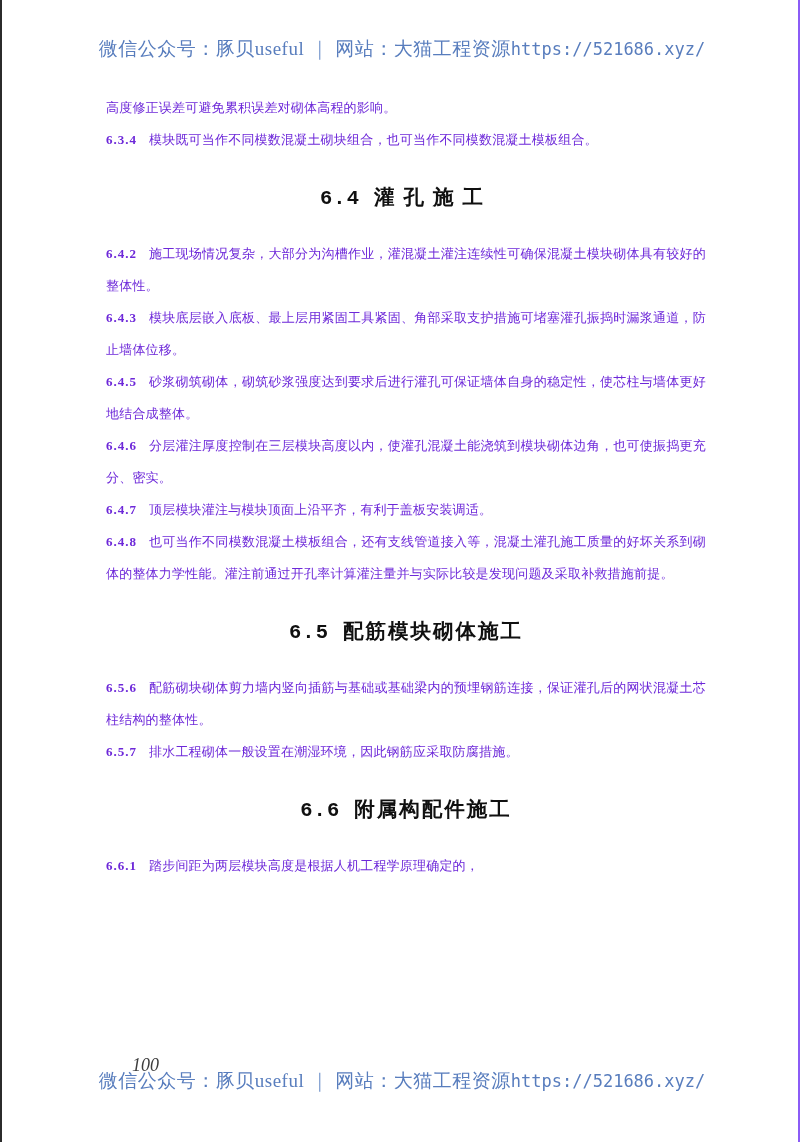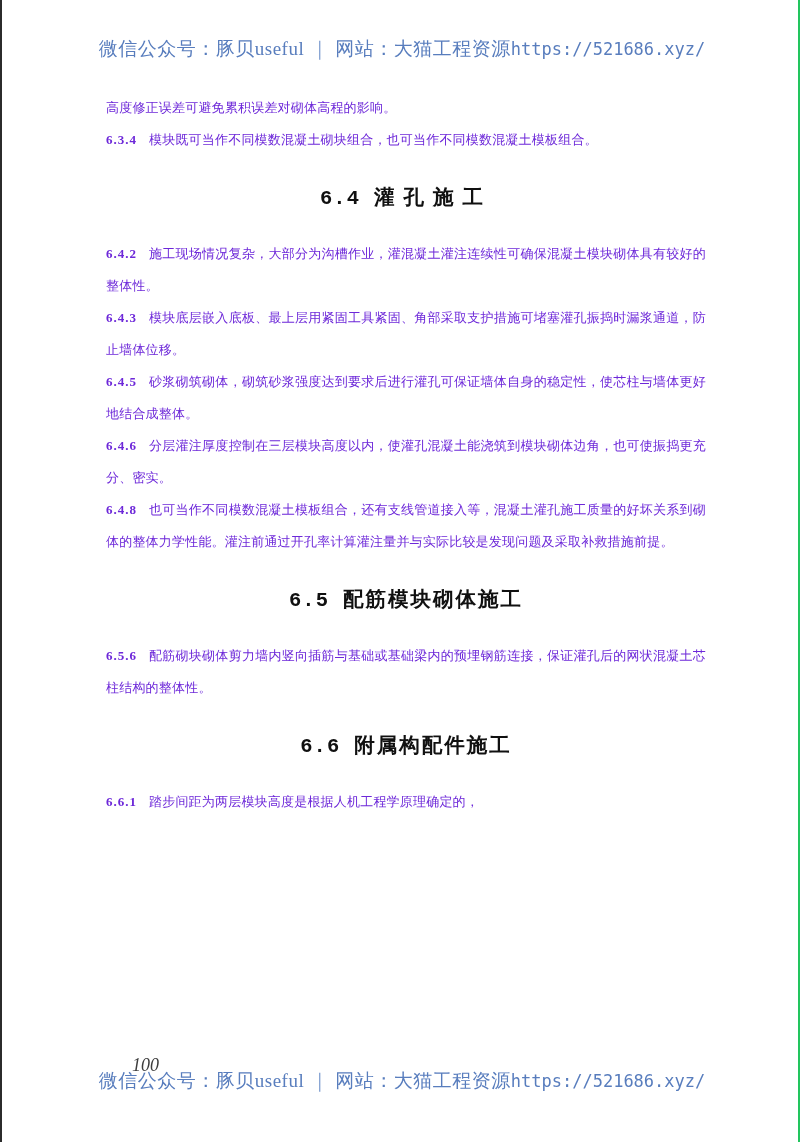--- a/index.html
+++ b/index.html
@@ -6,21 +6,21 @@
     margin: 0;
     padding: 0;
     background: #ffffff;
   }
   .page {
     position: relative;
     width: 800px;
     height: 1142px;
     background: #ffffff;
     border-left: 2px solid #2b2b2b;
-    border-right: 2px solid #22c55e;
+    border-right: 2px solid #8b5cf6;
     box-sizing: border-box;
     overflow: hidden;
     font-family: "Liberation Serif", "DejaVu Serif", serif;
   }
 
   
   .watermark {
     position: absolute;
     left: 0;
     width: 800px;
@@ -127,29 +127,31 @@
 
 
     <p class="para"><span class="num">6.4.2</span><span>施工现场情况复杂，大部分为沟槽作业，灌混凝土灌注连续性可确保混凝土模块砌体具有较好的整体性。</span></p>
 
     <p class="para"><span class="num">6.4.3</span><span>模块底层嵌入底板、最上层用紧固工具紧固、角部采取支护措施可堵塞灌孔振捣时漏浆通道，防止墙体位移。</span></p>
 
     <p class="para"><span class="num">6.4.5</span><span>砂浆砌筑砌体，砌筑砂浆强度达到要求后进行灌孔可保证墙体自身的稳定性，使芯柱与墙体更好地结合成整体。</span></p>
 
     <p class="para"><span class="num">6.4.6</span><span>分层灌注厚度控制在三层模块高度以内，使灌孔混凝土能浇筑到模块砌体边角，也可使振捣更充分、密实。</span></p>
 
+    <p class="para"><span class="num">6.4.7</span><span>顶层模块灌注与模块顶面上沿平齐，有利于盖板安装调适。</span></p>
 
     <p class="para"><span class="num">6.4.8</span><span>也可当作不同模数混凝土模板组合，还有支线管道接入等，混凝土灌孔施工质量的好坏关系到砌体的整体力学性能。灌注前通过开孔率计算灌注量并与实际比较是发现问题及采取补救措施前提。</span></p>
 
     <div class="sp-sec-before"></div>
     <h2 class="section"><span class="sec-num">6.5</span><span class="sec-title">配筋模块砌体施工</span></h2>
     <div class="sp-sec-after"></div>
 
     <p class="para"><span class="num">6.5.6</span><span>配筋砌块砌体剪力墙内竖向插筋与基础或基础梁内的预埋钢筋连接，保证灌孔后的网状混凝土芯柱结构的整体性。</span></p>
 
+    <p class="para"><span class="num">6.5.7</span><span>排水工程砌体一般设置在潮湿环境，因此钢筋应采取防腐措施。</span></p>
 
     <div class="sp-sec-before"></div>
     <h2 class="section"><span class="sec-num">6.6</span><span class="sec-title">附属构配件施工</span></h2>
     <div class="sp-sec-after"></div>
 
     <p class="para"><span class="num">6.6.1</span><span>踏步间距为两层模块高度是根据人机工程学原理确定的，</span></p>
 
   </div>
 
   <div class="page-number">100</div>

